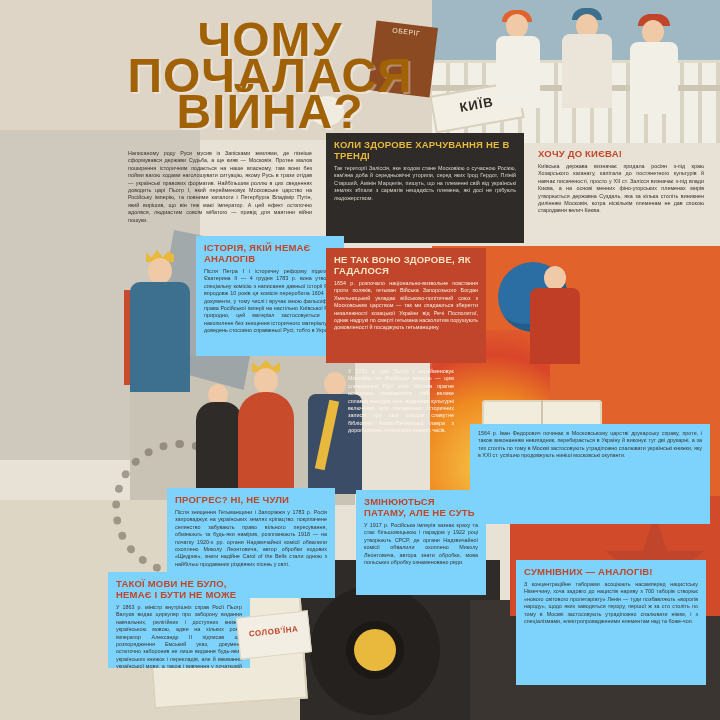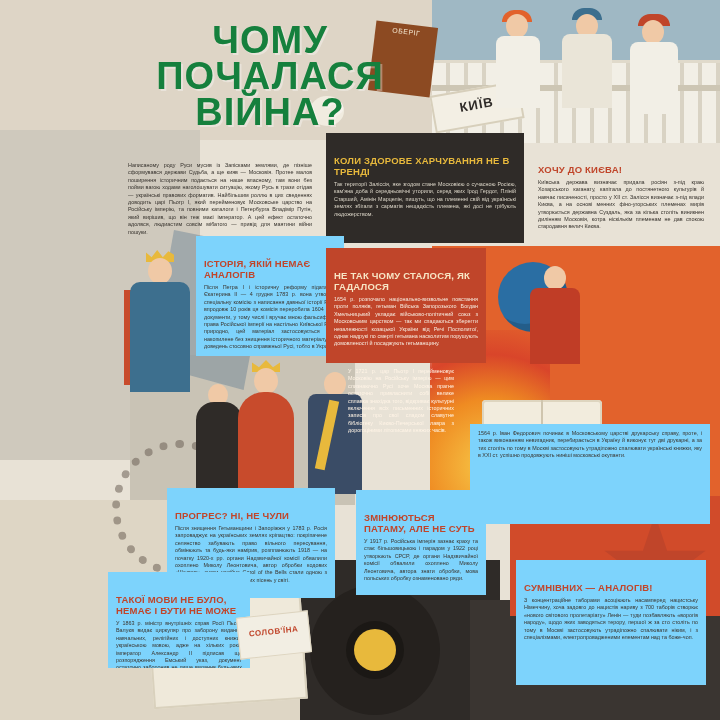--- a/index.html
+++ b/index.html
@@ -207,37 +207,37 @@
   .fig-skull { left: 310px; top: 96px; width: 34px; height: 34px; }
   .fig-skull .head { left: 0; top: 0; width: 34px; height: 30px; background: #f1ece0; }
 
   
   .title {
     position: absolute;
     left: 120px;
     top: 22px;
     width: 300px;
     text-align: center;
-    color: #15803d;
+    color: #a16207;
     font-weight: bold;
-    font-size: 38px;
+    font-size: 48px;
     line-height: 36px;
     letter-spacing: 1px;
     text-shadow: 2px 2px 0 rgba(255,255,255,.35);
   }
 
   
   .card {
     position: absolute;
     box-sizing: border-box;
     padding: 6px 8px 8px 8px;
     overflow: hidden;
   }
   .card h3 {
-    margin: 16px 0 4px 0;
+    margin: 0 0 4px 0;
     font-size: 9.5px;
     line-height: 11px;
     font-weight: bold;
     letter-spacing: .2px;
   }
   .card p {
     margin: 0;
     font-size: 5.4px;
     line-height: 7.4px;
     text-align: justify;
@@ -389,21 +389,21 @@
     <h3>ХОЧУ ДО КИЄВА!</h3>
     <p>Київська держава визначає придала росіян з-під краю Хозарського каганату, капітала до постянетного культурів й навчає писаченості, просто у XII ст. Залісся визначає з-під влади Києва, а на основі менних фіно-угорських племенах мирів утворюється державна Суздаль, яка за кілька століть виникнен дилінням Московія, котра ніскількім племенам не дав спокою стародавня велич Києва.</p>
   </div>
 
   <div class="card cream" id="c-history">
     <h3>ІСТОРІЯ, ЯКІЙ НЕМАЄ АНАЛОГІВ</h3>
     <p>Після Петра I і історичну реформу підаталеє Єкатерина II — 4 грудня 1783 р. вона утворює спеціальну комісію з написання давньої історії Росії впродовж 10 років ця комісія переробила 1604 році документи, у тому числі і вручає мною фальсифікує права Російської імперії на настільно Київської Русі, природно, цей матеріал застосовується вже накопилене без знищення історичного матеріалу, усі доведень стосовно справжньої Русі, тобто в Україні.</p>
   </div>
 
   <div class="card red" id="c-notso">
-    <h3>НЕ ТАК ЧОМУ СТАЛОСЯ, ЯК ГАДАЛОСЯ</h3>
+    <h3>НЕ ТАК ВОНО ЗДОРОВЕ, ЯК ГАДАЛОСЯ</h3>
     <p>1654 р. розпочало національно-визвольне повстання проти поляків, гетьман Війська Запорозького Богдан Хмельницький укладає військово-політичний союз з Московським царством — так ми спадаються зберегти незалежності козацької України від Речі Посполитої, однак надрукі по смерті гетьмана насколитим порушують домовленості й посаджують гетьманщину.</p>
   </div>
 
   <div class="card onOrange" id="c-empire">
     <p>У 1721 р. цар Пьотр I перейменовує Московію на Російську імперію — цим слизнаючно Русі хоче Москва прагне остаточно привласнити собі велике сплавка знахідка того, відкриває культурні включення всіх письменних історичних записів про свої сладом славутне бібліотеку Києво-Печерської лавра з дорогоціними літописами княжих часів.</p>
   </div>
 
   <div class="card cream" id="c-patamu">
     <p>1564 р. Іван Федорович починає в Московському царстві друкарську справу, проте, і також виконанням невигадник, перебирається в Україну й виконує тут дві друкарні, а за тих століть по тому в Москві застосовують утраділожно спалювати українські книжки, яку в XXI ст. успішно продовжують ниніші московські окупанти.</p>
   </div>

